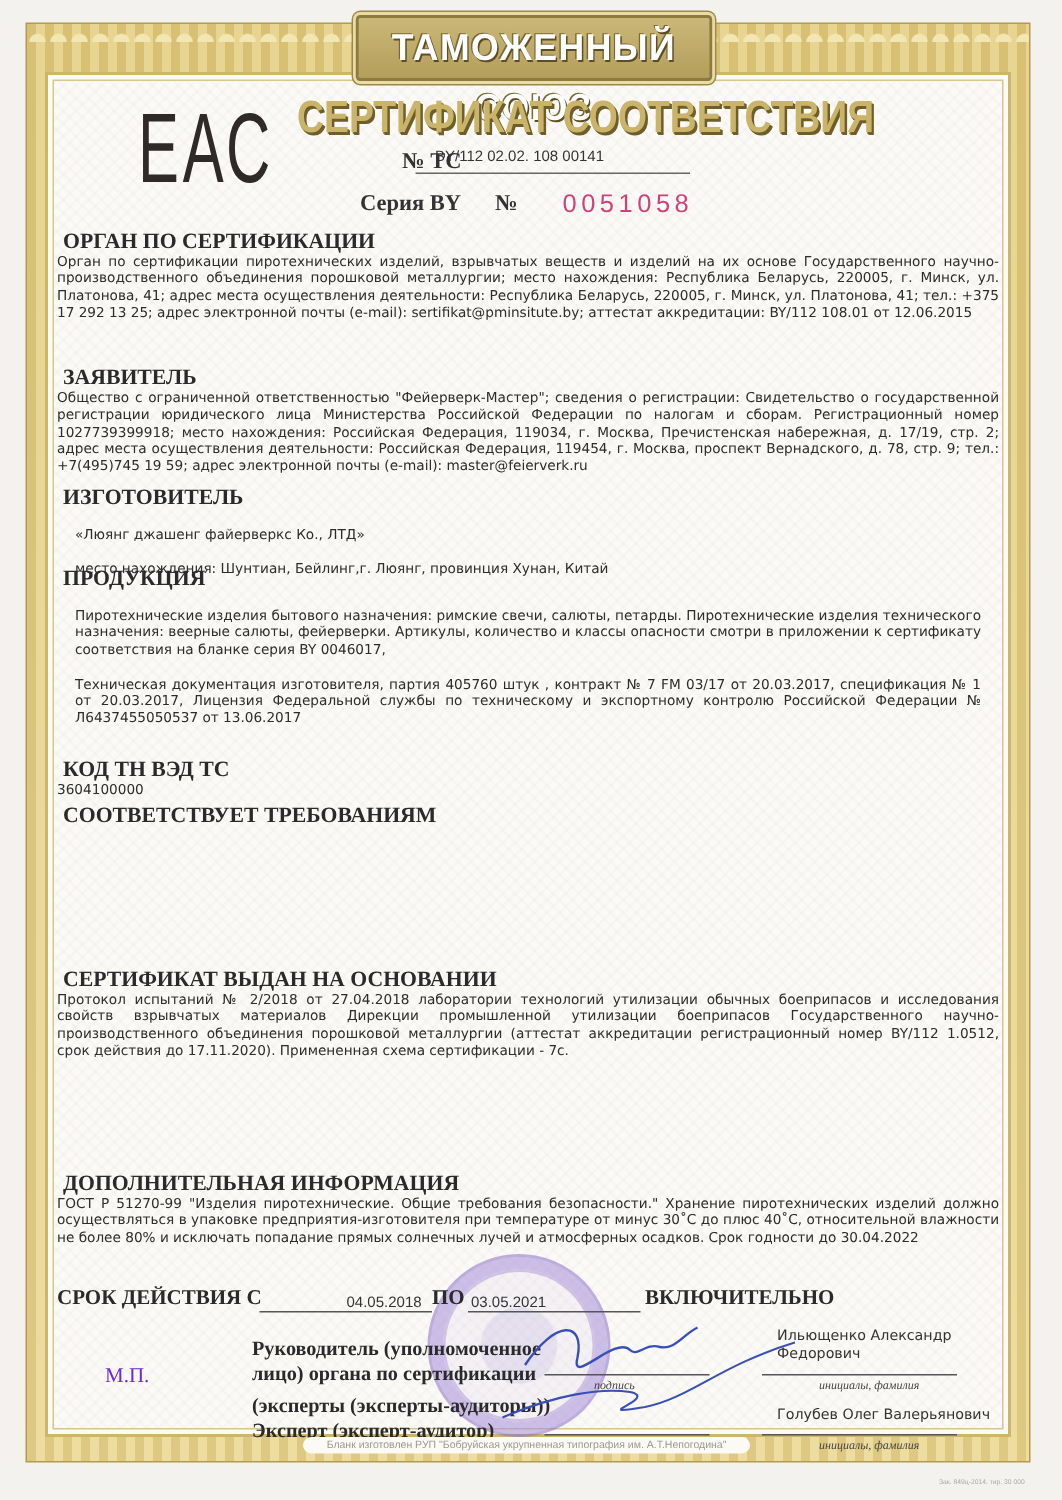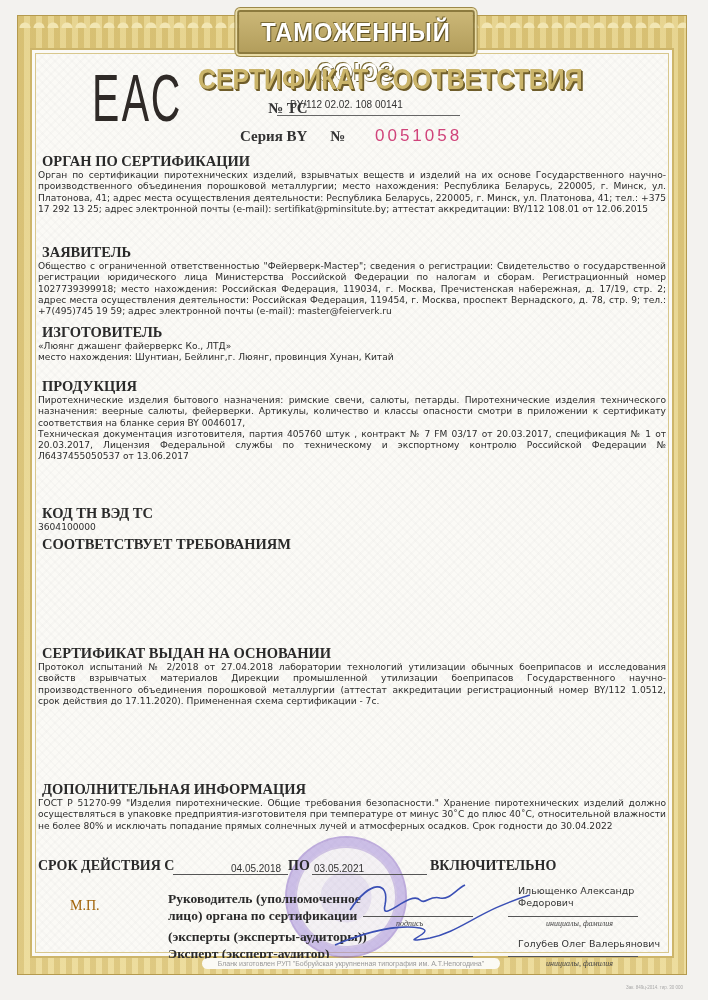--- a/index.html
+++ b/index.html
@@ -58,26 +58,26 @@
   .serial { position:absolute; left:375px; top:126px; font-family:"Liberation Sans", sans-serif; font-size:17px; color:#d0437a; letter-spacing:3px; }
   .section { position:absolute; left:38px; width:628px; color:#1f1f1f; }
   .sec-title {
     font-family:"Liberation Serif", serif; font-weight:bold; font-size:14.5px; margin:0 0 0 4px; line-height:16px;
     color:#2a2a2a;
   }
   .sec-body {
     font-family:"DejaVu Sans", sans-serif; font-size:9.1px; line-height:11.3px; text-align:justify;
     color:#2c2c2c; margin:1px 0 0 0;
   }
-  .sec-body p { margin:0; }
+  .sec-body p { margin:12px; }
   .sign-area { position:absolute; left:38px; top:858px; width:630px; }
   .validity { position:absolute; left:0; top:0; font-family:"Liberation Serif", serif; font-weight:bold; font-size:14px; color:#2a2a2a; white-space:nowrap; }
   .v-line { position:absolute; border-bottom:1px solid #555; }
   .v-val { position:absolute; font-family:"Liberation Sans", sans-serif; font-size:10px; color:#333; }
-  .mp { position:absolute; left:32px; top:40px; font-family:"Liberation Serif", serif; font-size:14px; color:#a16207; }
+  .mp { position:absolute; left:32px; top:52px; font-family:"Liberation Serif", serif; font-size:14px; color:#6d28d9; }
   .role { position:absolute; left:130px; font-family:"Liberation Serif", serif; font-weight:bold; font-size:13.5px; line-height:17px; color:#2a2a2a; }
   .sig-line { position:absolute; border-bottom:1px solid #555; }
   .caption { position:absolute; font-family:"Liberation Serif", serif; font-style:italic; font-size:8px; color:#444; }
   .name { position:absolute; font-family:"DejaVu Sans", sans-serif; font-size:9.5px; line-height:12px; color:#333; }
   .stamp {
     position:absolute; left:285px; top:836px; width:118px; height:118px; border-radius:50%;
     border:2px solid rgba(140,110,200,0.55); box-shadow: inset 0 0 0 8px rgba(180,160,230,0.25), inset 0 0 0 10px rgba(140,110,200,0.35);
     background: radial-gradient(circle, rgba(170,150,220,0.25) 0 30%, rgba(200,185,235,0.12) 31% 60%, transparent 61%);
   }
   .footer-ribbon {

